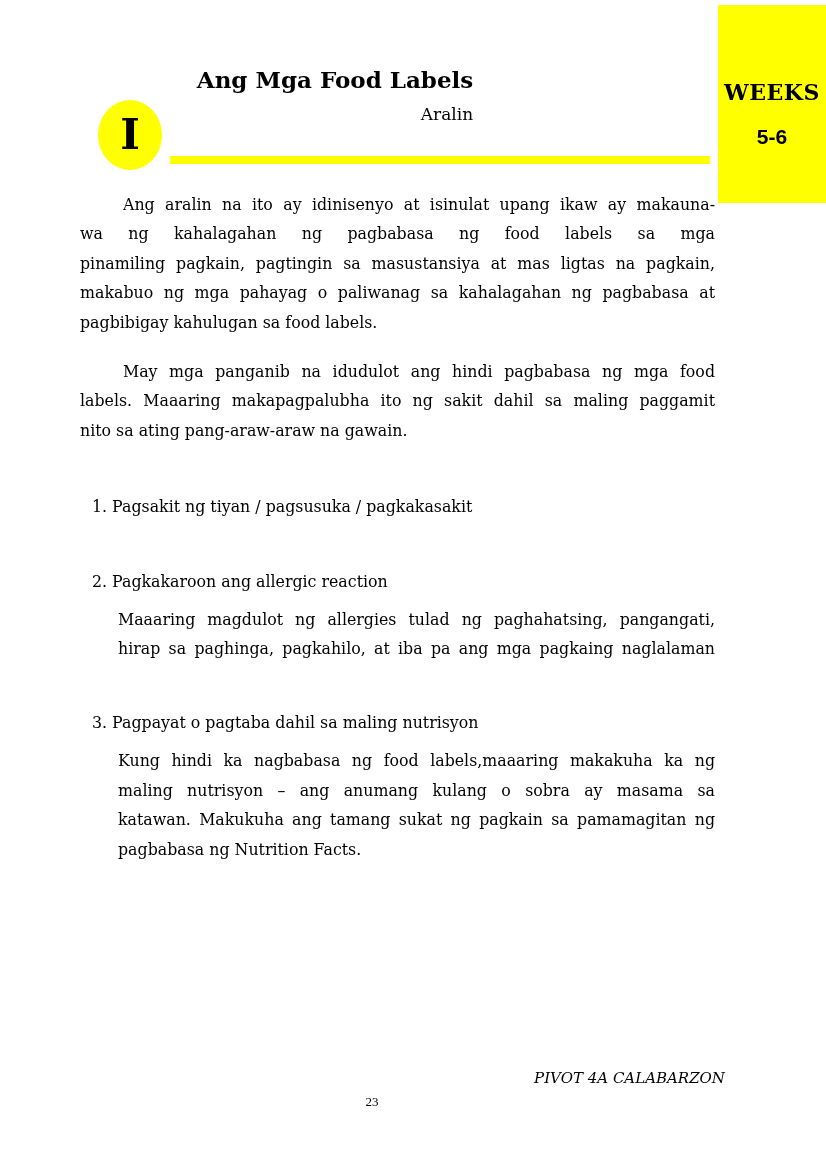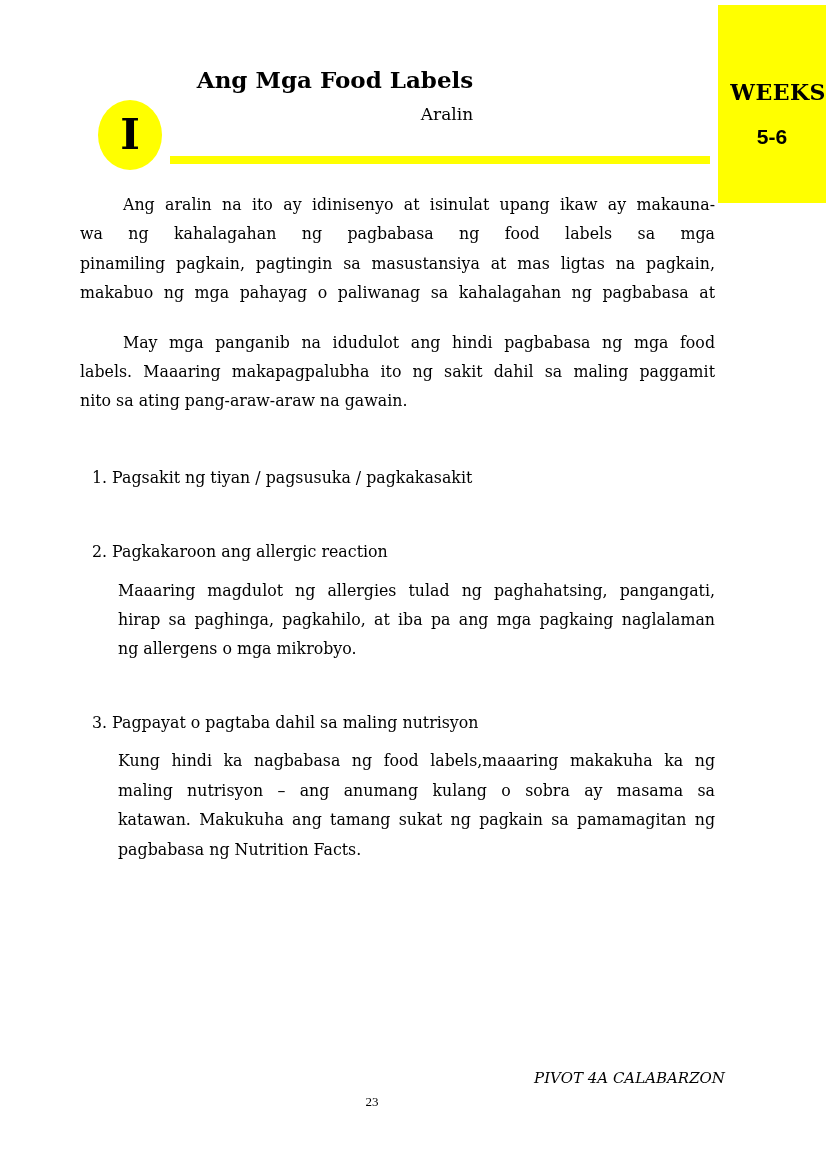--- a/index.html
+++ b/index.html
@@ -19,21 +19,20 @@
     top: 5px; right: 0;
     width: 108px; height: 198px;
     background: #FFFF00;
     text-align: center;
   }
   .week-label {
     padding-top: 74px;
     font-size: 22px;
     font-weight: bold;
     letter-spacing: 0.5px;
-    text-align: right;
   }
   .week-range {
     margin-top: 20px;
     font-size: 21px;
     font-weight: bold;
     font-family: "Liberation Sans", "DejaVu Sans", sans-serif;
   }
 
   
   .lesson-badge {
@@ -121,38 +120,38 @@
   <div class="page-subtitle">Aralin</div>
   <div class="title-rule"></div>
 
   <div class="content">
 
     <div class="para para-intro">
       <div class="ln indent">Ang aralin na ito ay idinisenyo at isinulat upang ikaw ay makauna-</div>
       <div class="ln">wa ng kahalagahan ng pagbabasa ng food labels sa mga</div>
       <div class="ln">pinamiling pagkain, pagtingin sa  masustansiya at mas ligtas na pagkain,</div>
       <div class="ln">makabuo ng mga pahayag o paliwanag sa kahalagahan ng pagbabasa at</div>
+      <div class="ln last">pagbibigay kahulugan sa food labels.</div>
     </div>
 
     <div class="para para-warning">
       <div class="ln indent">May mga panganib na idudulot ang hindi pagbabasa ng mga food</div>
       <div class="ln">labels. Maaaring makapagpalubha  ito ng sakit dahil sa maling paggamit</div>
       <div class="ln last">nito  sa ating pang-araw-araw na gawain.</div>
     </div>
 
     <div class="item hazard-item-1">
       <div class="item-heading">1.  Pagsakit ng tiyan / pagsusuka / pagkakasakit</div>
     </div>
 
     <div class="item hazard-item-2">
       <div class="item-heading">2. Pagkakaroon ang allergic reaction</div>
       <div class="item-body">
         <div class="ln">Maaaring magdulot ng allergies tulad ng paghahatsing, pangangati,</div>
         <div class="ln">hirap sa paghinga, pagkahilo, at iba pa ang  mga pagkaing naglalaman</div>
-        <div class="ln last">ng allergens o mga mikrobyo.</div>
       </div>
     </div>
 
     <div class="item hazard-item-3">
       <div class="item-heading">3. Pagpayat o pagtaba dahil sa maling nutrisyon</div>
       <div class="item-body">
         <div class="ln">Kung hindi ka nagbabasa ng food labels,maaaring makakuha ka ng</div>
         <div class="ln">maling nutrisyon – ang anumang kulang o sobra ay masama sa</div>
         <div class="ln">katawan. Makukuha ang tamang sukat ng pagkain sa pamamagitan ng</div>
         <div class="ln last">pagbabasa ng Nutrition Facts.</div>

